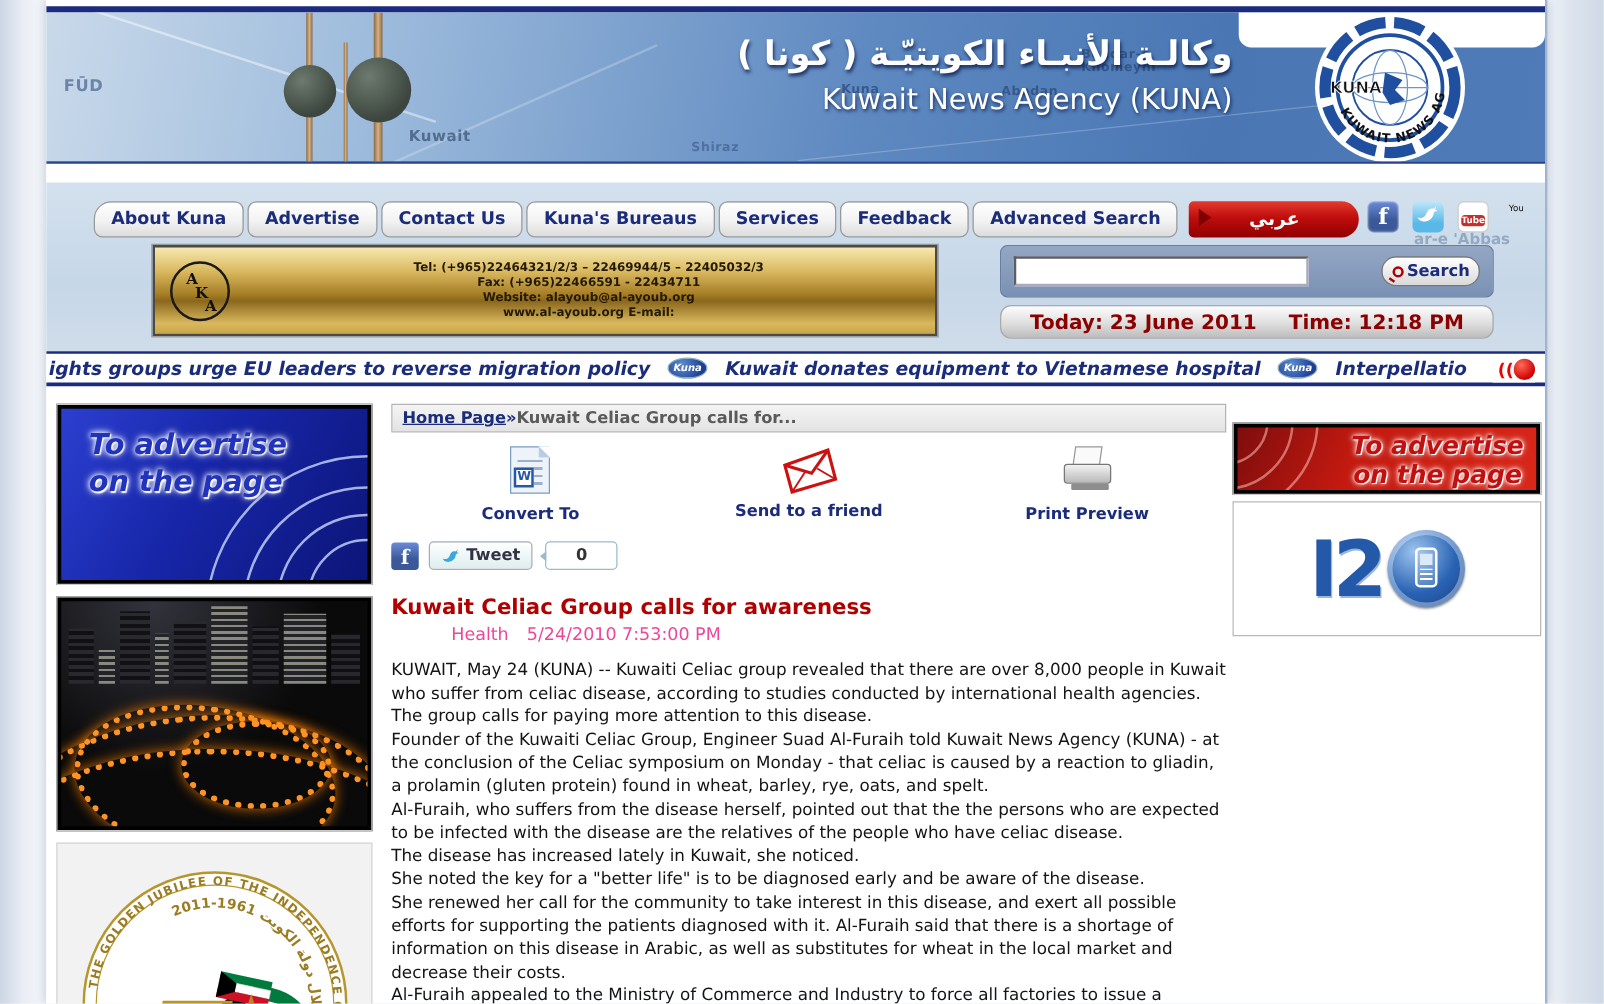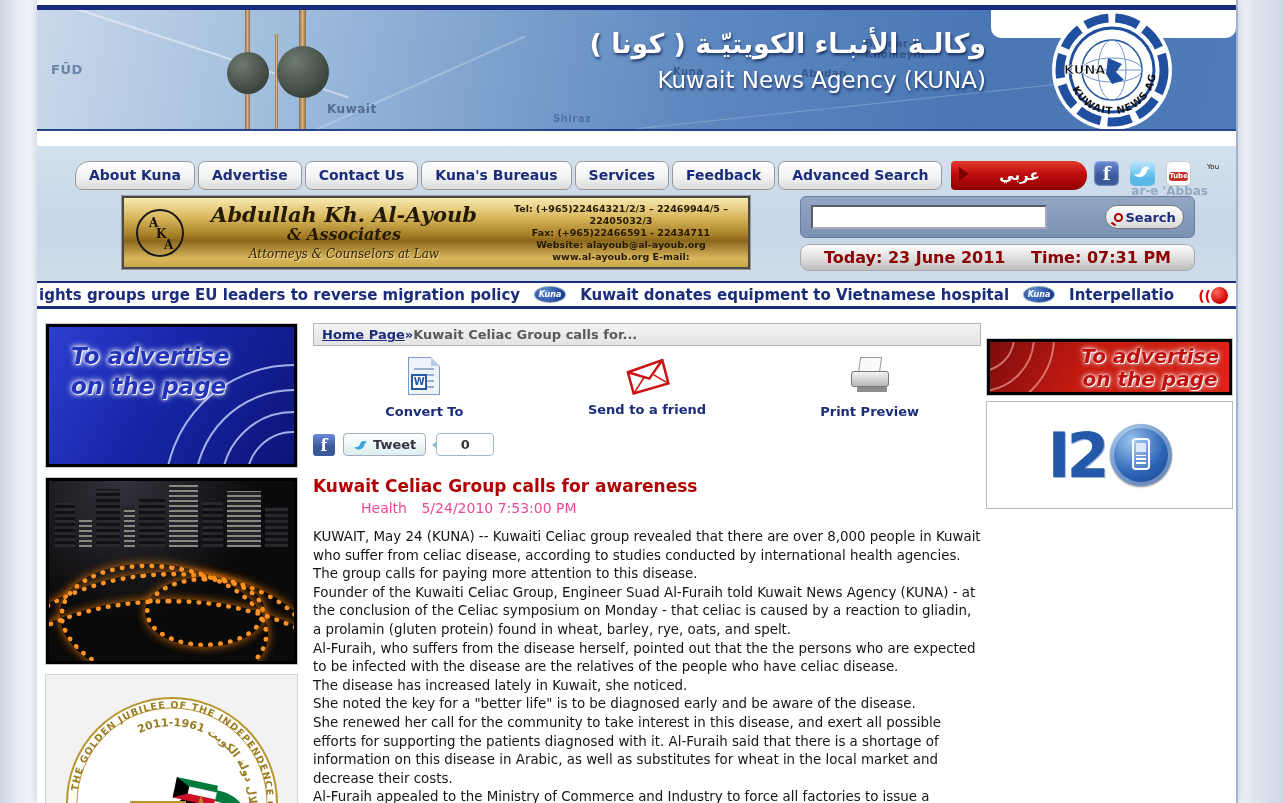--- a/index.html
+++ b/index.html
@@ -89,21 +89,21 @@
   .mag { display:inline-block; width:9px; height:9px; border:2px solid #a00; border-radius:50%; position:relative; margin-right:3px; }
   .mag::after { content:""; position:absolute; width:5px; height:2px; background:#a00; left:-5px; top:8px; transform:rotate(35deg); }
   .today-bar { margin-top:6px; height:27px; border:1px solid #aaa; border-radius:9px; text-align:center;
                background:linear-gradient(180deg,#fdfdfd 0%,#dedede 55%,#bdbdbd 100%);
                font-size:16px; font-weight:bold; color:#8b0000; line-height:25px; }
   .today-bar span { margin:0 10px; }
 
   
   .ticker { position:relative; height:28px; border-top:2px solid #1b2b7e; border-bottom:3px solid #1b2b7e;
             background:#fff; overflow:hidden; display:flex; align-items:center; white-space:nowrap; padding-left:2px; }
-  .ticker-item { color:#1b2d7a; font-weight:bold; font-size:15px; margin-right:14px; cursor:pointer; }
+  .ticker-item { color:#1b2d7a; font-weight:bold; font-size:15px; margin-right:14px; cursor:pointer;font-style:italic; }
   .kuna-oval { flex:none; width:32px; height:17px; margin-right:14px; border-radius:50%;
                background:radial-gradient(circle at 35% 30%,#5d8ad2,#1b3f94 75%); border:1px solid #8ab;
                color:#fff; font-size:8px; font-style:italic; font-weight:bold; text-align:center; line-height:16px; }
   .live-dot { position:absolute; right:8px; top:4px; background:#fff; padding-left:4px; }
   .live-waves { color:#e00; font-weight:bold; font-size:14px; vertical-align:3px; }
   .live-circle { display:inline-block; width:17px; height:17px; border-radius:50%;
                  background:radial-gradient(circle at 35% 30%,#ff6a5a,#d00000 70%); }
 
   
   .main { display:flex; background:#fff; padding:14px 6px 0 8px; height:494px; }
@@ -263,44 +263,39 @@
         <div class="yt-bot">Tube</div>
       </span>
     </div>
 
     <div class="gold-banner">
       <div class="aka-circle">
         <span class="aka-a1">A</span>
         <span class="aka-k">K</span>
         <span class="aka-a2">A</span>
       </div>
-      <div class="gold-names">
-        <div class="gn1">Abdullah Kh. Al-Ayoub</div>
-        <div class="gn2">&amp; Associates</div>
-        <div class="gn3">Attorneys &amp; Counselors at Law</div>
-      </div>
       <div class="gold-contact">
         <div>Tel: (+965)22464321/2/3 – 22469944/5 – 22405032/3</div>
         <div>Fax: (+965)22466591 - 22434711</div>
         <div>Website: alayoub@al-ayoub.org</div>
         <div>www.al-ayoub.org   E-mail:</div>
       </div>
     </div>
 
     <div class="search-panel">
       <div class="search-box">
         <input class="search-input" type="text" value="" style="">
         <div class="search-btn">
           <span class="mag"></span>
           <span>Search</span>
         </div>
       </div>
       <div class="today-bar">
         <span>Today: 23 June 2011</span>
-        <span>Time: 07:31 PM</span>
+        <span>Time: 12:18 PM</span>
       </div>
     </div>
   </div>
 
   <div class="ticker">
     <span class="ticker-item">ights groups urge EU leaders to reverse migration policy</span>
     <span class="kuna-oval">Kuna</span>
     <span class="ticker-item">Kuwait donates equipment to Vietnamese hospital</span>
     <span class="kuna-oval">Kuna</span>
     <span class="ticker-item">Interpellatio</span>

